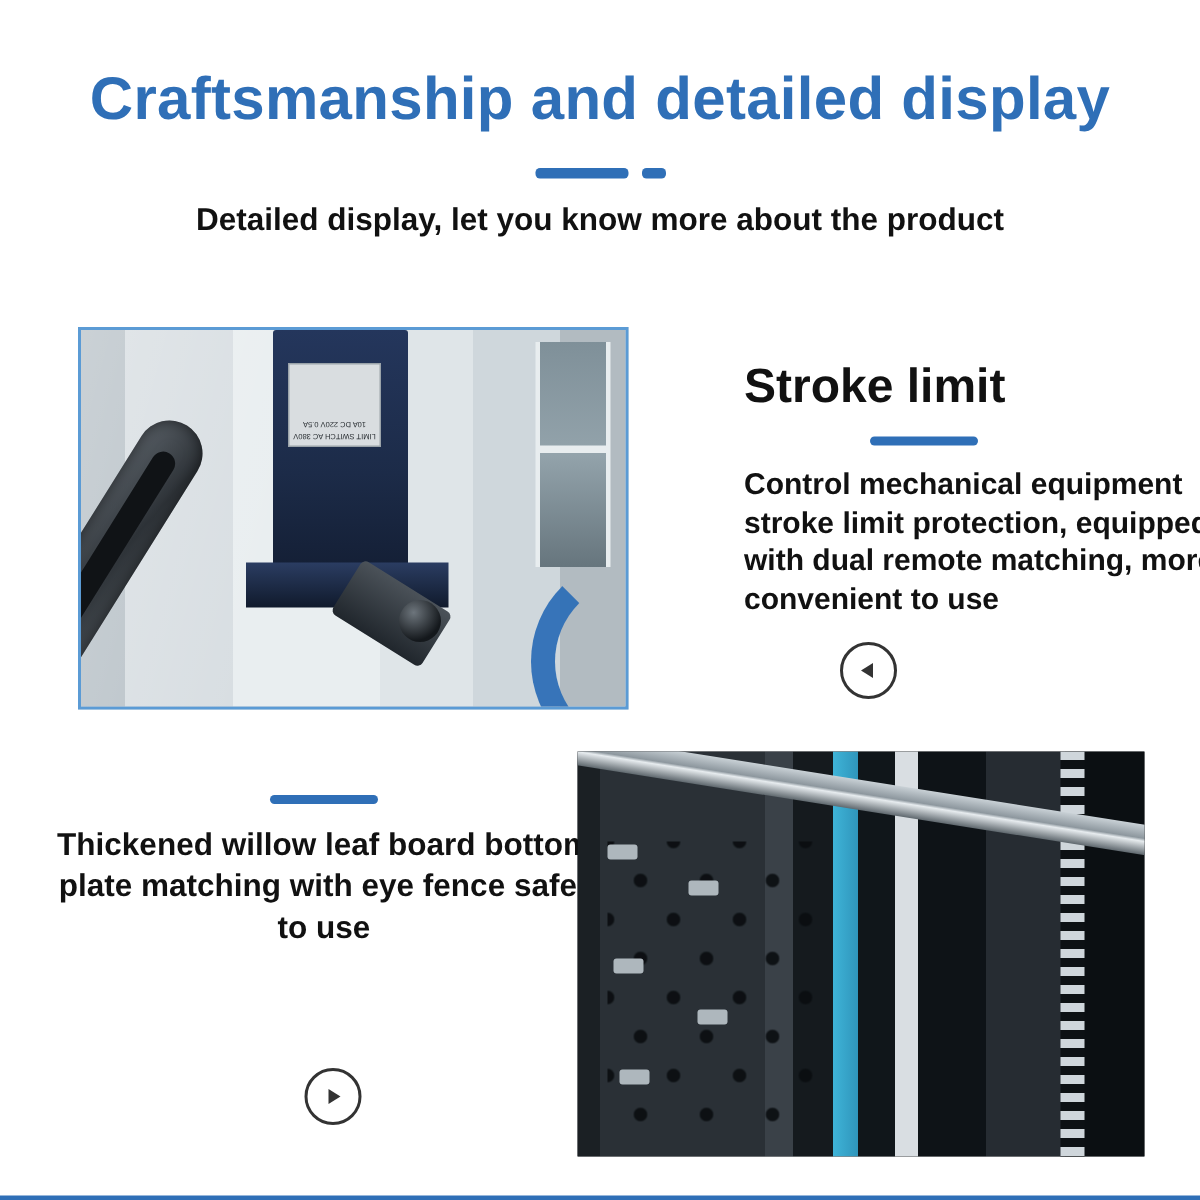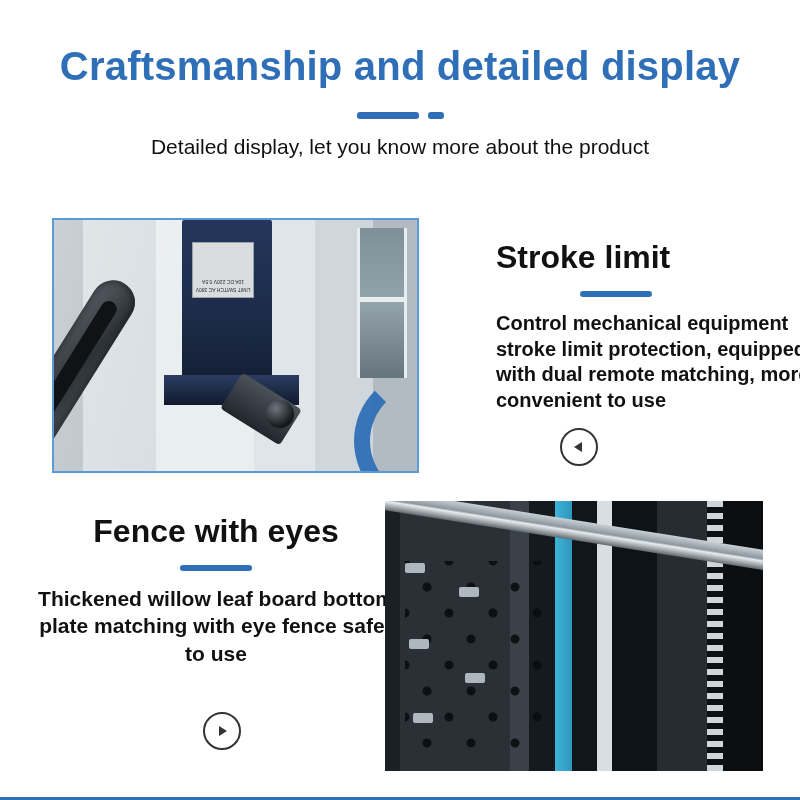--- a/index.html
+++ b/index.html
@@ -50,21 +50,21 @@
     border-radius: 3px;
   }
   .divider-short {
     width: 16px;
     height: 7px;
     background: #2f6fb7;
     border-radius: 3px;
   }
   .subtitle {
     font-size: 21px;
-    font-weight: normal;
+    font-weight: bold;
     color: #111111;
     margin: 0;
   }
 
   
   .section1 {
     position: absolute;
     top: 218px;
     left: 0;
     width: 800px;
@@ -401,21 +401,20 @@
     <div class="arrow-btn s1-arrow">
       <svg width="16" height="16" viewBox="0 0 16 16" aria-hidden="true">
         <polygon points="11,3 11,13 3,8" fill="#333333"></polygon>
       </svg>
     </div>
   </div>
 
   <div class="section2">
 
     <div class="s2-text">
-      <h2 class="s2-title">Fence with eyes</h2>
       <div class="rule s2-rule"></div>
       <p class="s2-desc">Thickened willow leaf board bottom plate matching with eye fence safer to use</p>
     </div>
 
     <div class="arrow-btn s2-arrow">
       <svg width="16" height="16" viewBox="0 0 16 16" aria-hidden="true">
         <polygon points="5,3 5,13 13,8" fill="#333333"></polygon>
       </svg>
     </div>
 

